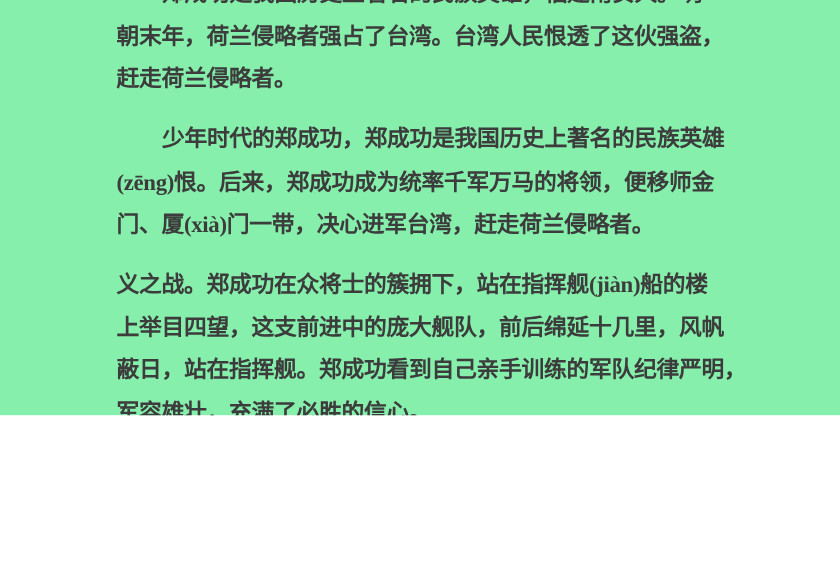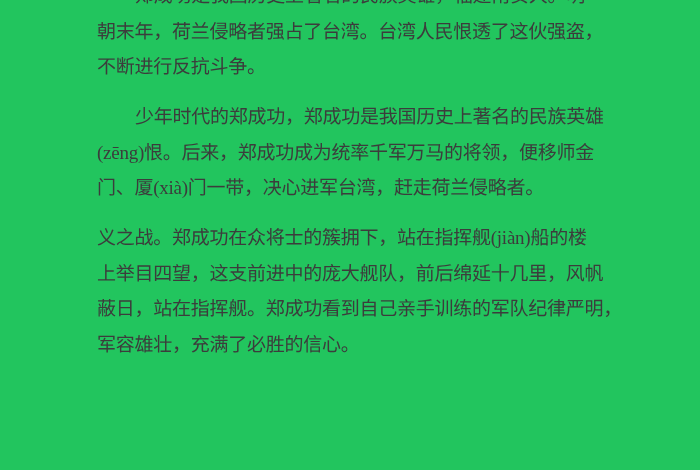--- a/index.html
+++ b/index.html
@@ -6,23 +6,24 @@
     margin: 0;
     padding: 0;
     width: 700px;
     height: 470px;
     background: #ffffff;
     overflow: hidden;
   }
   .page {
     position: relative;
     width: 700px;
-    height: 470px;
-    background: #22c55e;
+    height: 346px;
+    background: #86efac;
     overflow: hidden;
+    font-weight: bold;
   }
   .textblock {
     position: absolute;
     left: 97px;
     top: -22px;
     width: 516px;
     font-family: "Liberation Serif", "DejaVu Serif", serif;
     font-size: 19px;
     line-height: 35.5px;
     letter-spacing: -0.25px;
@@ -43,21 +44,21 @@
 </style>
 </head>
 <body>
 
 <div class="page">
   <div class="textblock">
 
     <div class="para">
       <div class="line indent">郑成功是我国历史上著名的民族英雄，福建南安人。明</div>
       <div class="line">朝末年，荷兰侵略者强占了台湾。台湾人民恨透了这伙强盗，</div>
-      <div class="line">不断进行反抗斗争。</div>
+      <div class="line">赶走荷兰侵略者。</div>
     </div>
 
     <div class="para">
       <div class="line indent">少年时代的郑成功，郑成功是我国历史上著名的民族英雄</div>
       <div class="line">(zēng)恨。后来，郑成功成为统率千军万马的将领，便移师金</div>
       <div class="line">门、厦(xià)门一带，决心进军台湾，赶走荷兰侵略者。</div>
     </div>
 
     <div class="para">
       <div class="line">义之战。郑成功在众将士的簇拥下，站在指挥舰(jiàn)船的楼</div>

